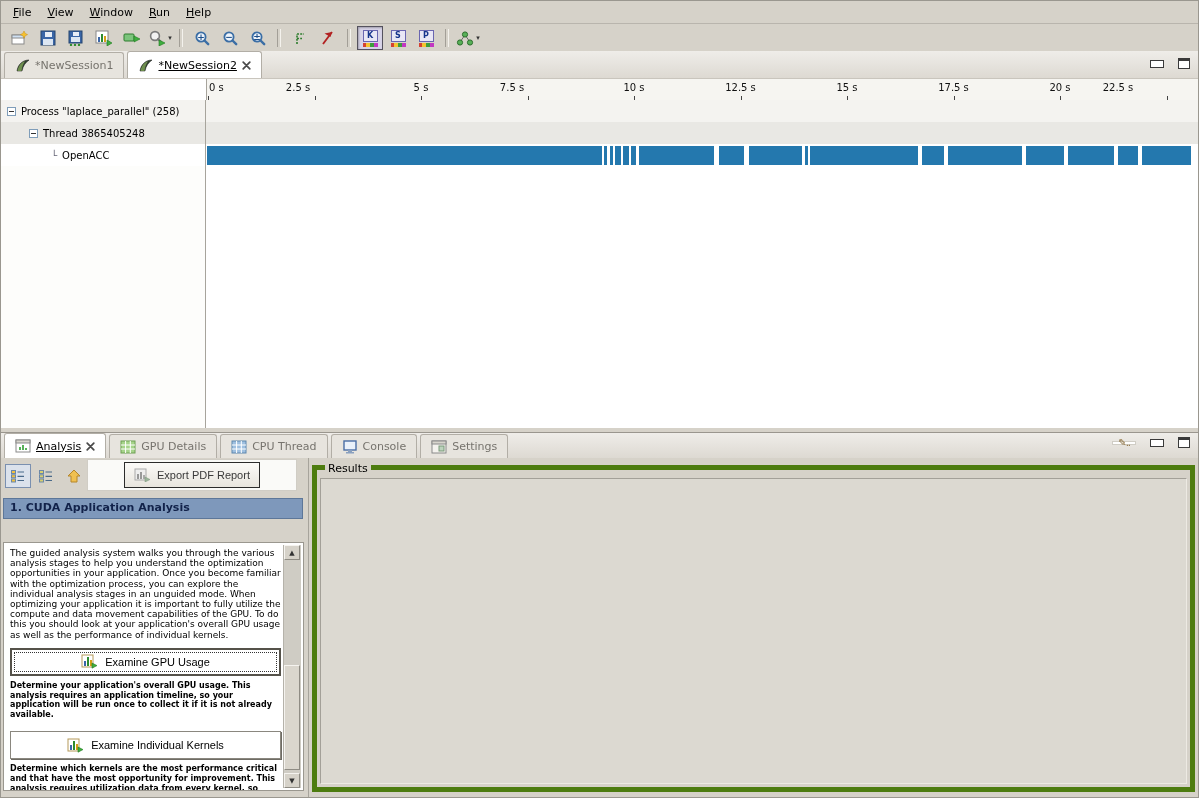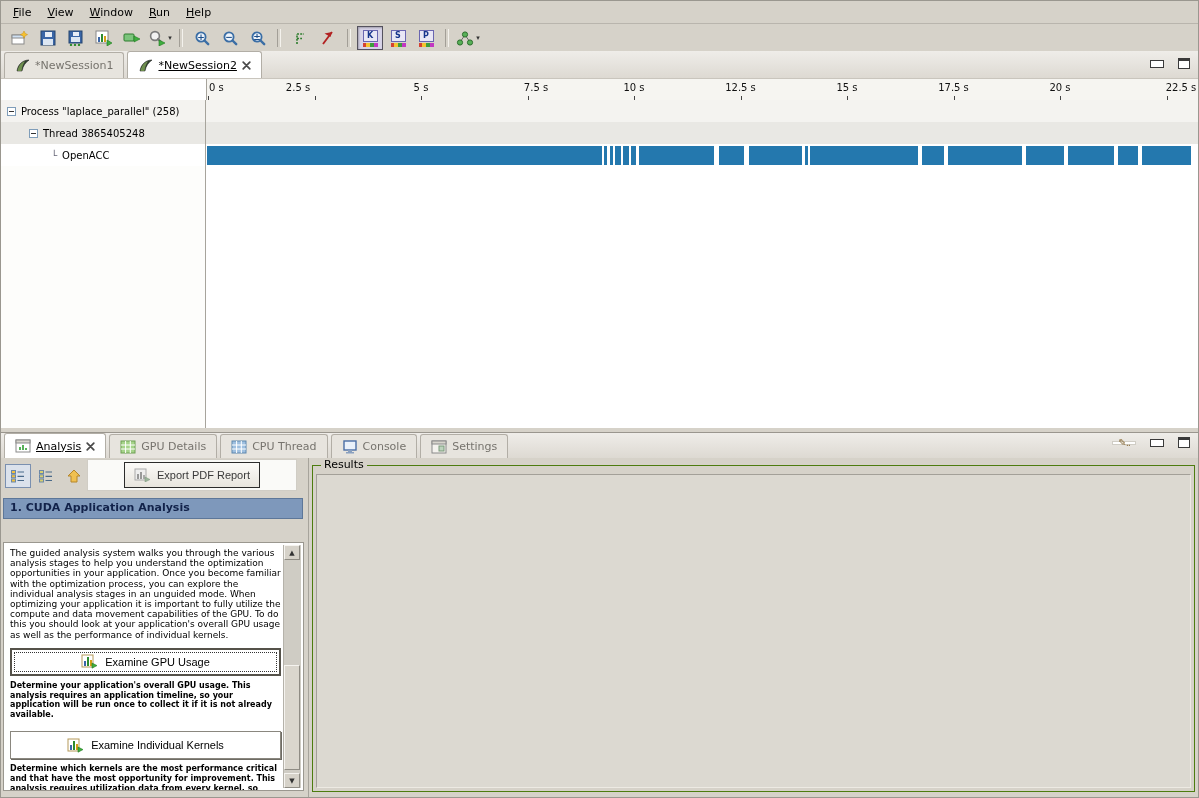--- a/index.html
+++ b/index.html
@@ -64,21 +64,21 @@
   .a-text{position:absolute;left:0;top:0;width:282px;padding:5px 5px 0 6px;box-sizing:border-box;}
   .a-intro{font-size:9px;line-height:10.2px;margin:0 0 8px 0;}
   .a-actbtn{width:271px;height:28px;display:flex;align-items:center;justify-content:center;gap:6px;background:#fff;border:1px solid #8a877f;box-shadow:1px 1px 0 #6f6c64;font-size:11px;box-sizing:border-box;}
   .a-actbtn.focused{border:2px solid #55524a;outline:1px dotted #333;outline-offset:-5px;box-shadow:none;}
   .a-desc{font-size:8px;font-weight:bold;line-height:9.8px;margin:5px 0 11px 0;}
   .a-scroll{position:absolute;right:2px;top:2px;width:17px;bottom:2px;background:#cfccc4;border-left:1px solid #b5b2aa;}
   .sbtn{position:absolute;left:0;width:16px;height:15px;background:#d6d2c9;border:1px solid #8f8c84;border-top-color:#f5f3ef;border-left-color:#f5f3ef;display:flex;align-items:center;justify-content:center;font-size:7px;color:#333;box-sizing:border-box;}
   .sthumb{position:absolute;left:0;width:16px;background:#dad6cd;border:1px solid #8f8c84;border-top-color:#f5f3ef;border-left-color:#f5f3ef;box-sizing:border-box;}
   
   .results{position:absolute;left:311px;top:25px;right:5px;bottom:7px;}
-  .rgroup{position:absolute;left:0;top:7px;right:0;bottom:0;border:1px solid #4d7c0f;}
+  .rgroup{position:absolute;left:0;top:7px;right:0;bottom:0;border:5px solid #4d7c0f;}
   .rlegend{position:absolute;top:-8px;left:8px;background:#d6d2c9;padding:0 3px;font-size:11px;}
   .rinner{position:absolute;left:3px;top:8px;right:3px;bottom:3px;background:#dcd9d1;border:1px solid #a3a098;border-right-color:#edeae3;border-bottom-color:#edeae3;}
 </style>
 </head>
 <body>
 
 <div class="menubar" id="menubar">
     <div class="menu-item"><u>F</u>ile</div>
     <div class="menu-item"><u>V</u>iew</div>
     <div class="menu-item"><u>W</u>indow</div>
@@ -275,33 +275,33 @@
     </div>
   <div class="corner-tl"></div>
   <div class="ruler" id="ruler">
       <span class="tick" style="left: 1px;"></span>
       <span class="tlabel" style="left: 1px; transform: translateX(1px);">0 s</span>
       <span class="tick" style="left: 107.5px;"></span>
       <span class="tlabel" style="left: 91px; transform: translateX(-50%);">2.5 s</span>
       <span class="tick" style="left: 214px;"></span>
       <span class="tlabel" style="left: 214px; transform: translateX(-50%);">5 s</span>
       <span class="tick" style="left: 320.5px;"></span>
-      <span class="tlabel" style="left: 329px; transform: translateX(-50%);">7.5 s</span>
+      <span class="tlabel" style="left: 305px; transform: translateX(-50%);">7.5 s</span>
       <span class="tick" style="left: 427px;"></span>
       <span class="tlabel" style="left: 427px; transform: translateX(-50%);">10 s</span>
       <span class="tick" style="left: 533.5px;"></span>
       <span class="tlabel" style="left: 533.5px; transform: translateX(-50%);">12.5 s</span>
       <span class="tick" style="left: 640px;"></span>
       <span class="tlabel" style="left: 640px; transform: translateX(-50%);">15 s</span>
       <span class="tick" style="left: 746.5px;"></span>
       <span class="tlabel" style="left: 746.5px; transform: translateX(-50%);">17.5 s</span>
       <span class="tick" style="left: 853px;"></span>
       <span class="tlabel" style="left: 853px; transform: translateX(-50%);">20 s</span>
       <span class="tick" style="left: 959.5px;"></span>
-      <span class="tlabel" style="left: 974px; transform: translateX(-50%);">22.5 s</span>
+      <span class="tlabel" style="left: 911px; transform: translateX(-50%);">22.5 s</span>
     </div>
   <div class="tree" id="tree">
       <div class="trow" style="background: rgb(244, 243, 240); padding-left: 6px;">
         <span class="icon expander">
           <svg width="9" height="9">
             <rect x="0.5" y="0.5" width="8" height="8" fill="#fff" stroke="#7f9db9"></rect>
             <line x1="2" y1="4.5" x2="7" y2="4.5" stroke="#333" stroke-width="1"></line>
           </svg>
         </span>
         <span>Process "laplace_parallel" (258)</span>

